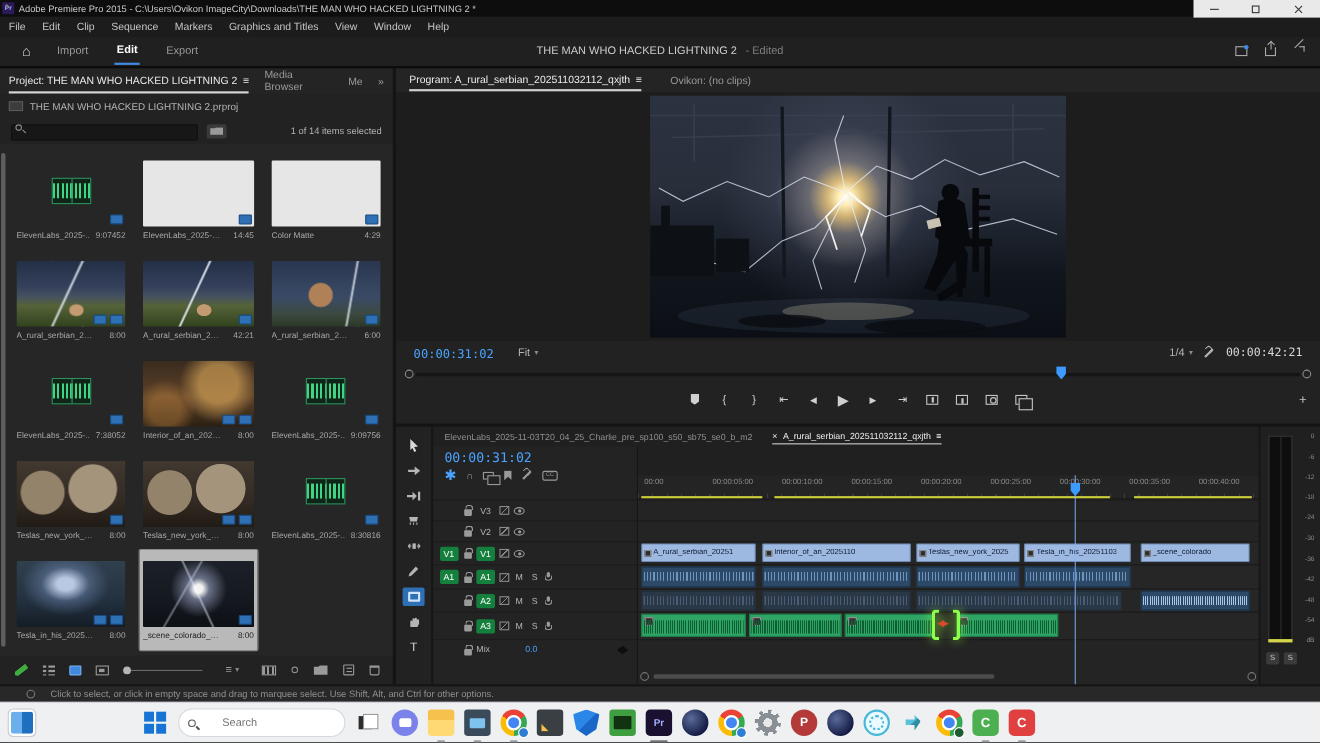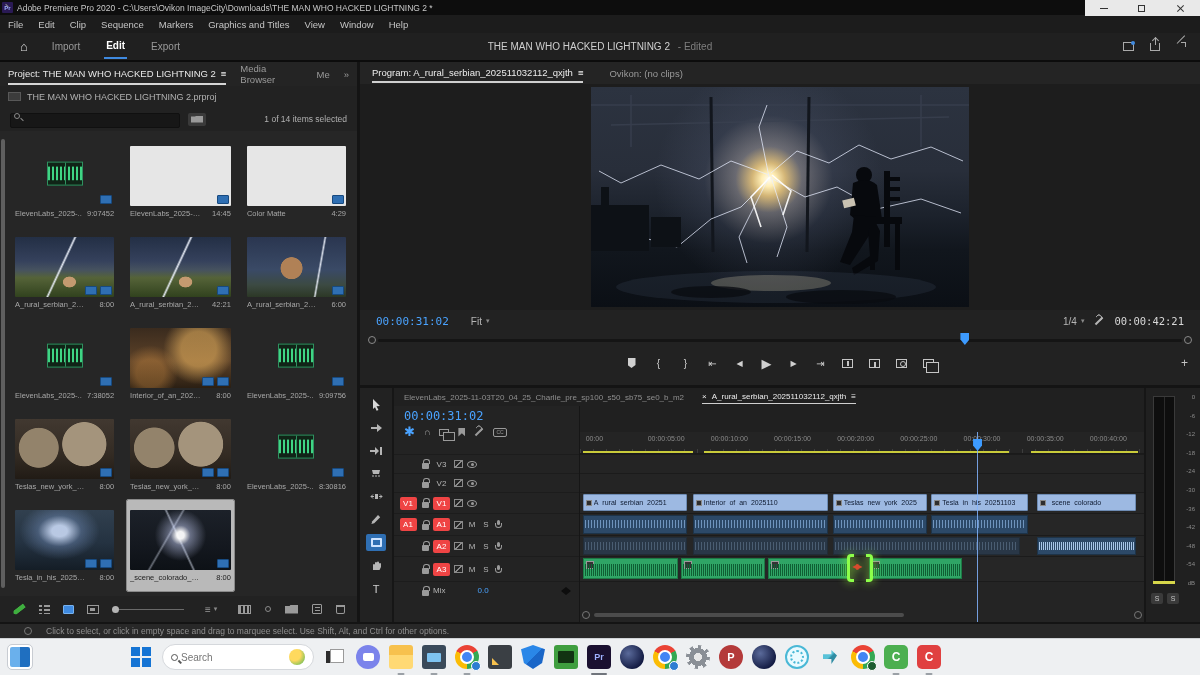--- a/index.html
+++ b/index.html
@@ -156,21 +156,21 @@
   .tlicons{display:flex;gap:9px;align-items:center;margin-top:4px;color:#9a9a9a;font-size:9px}
   .nest{color:#4aa3ff;font-size:13px;line-height:6px}
   .linked{width:10px;height:7px;border:1px solid #9a9a9a;position:relative}
   .linked::after{content:"";position:absolute;left:3px;top:2px;width:10px;height:7px;border:1px solid #9a9a9a;background:#232323}
   .bkm{width:7px;height:9px;background:#9a9a9a;clip-path:polygon(0 0,100% 0,100% 100%,50% 65%,0 100%)}
   .wrench.sm::before{background:#9a9a9a}.wrench.sm::after{border-color:#9a9a9a}
   .ccbox{border:1px solid #9a9a9a;border-radius:2px;font-size:5px;padding:0 2px;line-height:7px;height:9px;display:flex;align-items:center}
   .trow{display:flex;align-items:center;gap:4px;padding-left:4px;font-size:8px;color:#b5b5b5;border-top:1px solid #1c1c1c}
   .srcpad{width:20px;display:flex;justify-content:center}
   .chip{min-width:17px;height:13px;border-radius:2px;font-size:8px;display:inline-flex;align-items:center;justify-content:center;padding:0 2px}
-  .chip.on{background:#ef4444;color:#fff}
+  .chip.on{background:#15803d;color:#fff}
   .tlab{width:17px;text-align:center}
   .lock{width:7px;height:6px;background:#9a9a9a;position:relative;margin-top:4px;border-radius:1px}
   .lock::before{content:"";position:absolute;left:1px;top:-4px;width:5px;height:4px;border:1px solid #9a9a9a;border-bottom:none;border-radius:3px 3px 0 0}
   .synclock{width:9px;height:8px;border:1px solid #8a8a8a;background:linear-gradient(135deg,rgba(0,0,0,0) 45%,#8a8a8a 45% 55%,rgba(0,0,0,0) 55%)}
   .eye{width:10px;height:7px;border:1px solid #9a9a9a;border-radius:50%;position:relative}
   .eye::after{content:"";position:absolute;left:3px;top:1.5px;width:3px;height:3px;border-radius:50%;background:#9a9a9a}
   .ms{width:10px;text-align:center}
   .micw{width:6px;height:9px;position:relative}
   .micw::before{content:"";position:absolute;left:1.5px;top:0;width:3px;height:5px;border-radius:2px;background:#9a9a9a}
   .micw::after{content:"";position:absolute;left:0;top:3px;width:5px;height:4px;border:1px solid #9a9a9a;border-top:none;border-radius:0 0 4px 4px}
@@ -218,21 +218,21 @@
   
   .infobar{height:16px;background:#282828;border-top:2px solid #141414;display:flex;align-items:center;font-size:8.5px;color:#8f8f8f}
   .infoic{width:8px;height:8px;border:1px solid #777;border-radius:50%;margin:0 14px 0 24px}
   
   .taskbar{height:37px;background:#eef0f2;border-top:1px solid #cfd2d6;display:flex;align-items:center;padding:0 8px;gap:9px}
   .tico{width:24px;height:24px;border-radius:4px;position:relative;flex:none;display:flex;align-items:center;justify-content:center}
   .t-widget{background:linear-gradient(90deg,#6ab0ec 50%,#1f6fc0 50%);border:2px solid #fff;outline:1px solid #c8ccd2;margin-right:88px}
   .t-start{background:
      linear-gradient(#1574d4 0 0) 2px 2px/9px 9px no-repeat,linear-gradient(#1574d4 0 0) 13px 2px/9px 9px no-repeat,
      linear-gradient(#1574d4 0 0) 2px 13px/9px 9px no-repeat,linear-gradient(#1574d4 0 0) 13px 13px/9px 9px no-repeat}
-  .t-search{width:152px;height:26px;background:#fff;border:1px solid #d5d8dc;border-radius:13px;display:flex;align-items:center;padding:0 8px;gap:3px;flex:none}
+  .t-search{width:152px;height:26px;background:#fff;border:1px solid #d5d8dc;border-radius:13px;display:flex;align-items:center;padding:0 8px;gap:24px;flex:none}
   .t-search input{border:none;outline:none;width:80px;font-size:10px;color:#555;background:rgba(0,0,0,0);font-family:"Liberation Sans",sans-serif}
   .tmag{width:7px;height:7px;border:1.5px solid #555;border-radius:50%;position:relative;flex:none}
   .tmag::after{content:"";position:absolute;left:6px;top:6px;width:4px;height:1.5px;background:#555;transform:rotate(45deg)}
   .tweather{margin-left:auto;width:16px;height:16px;border-radius:50%;background:radial-gradient(circle at 35% 35%,#ffd95e 0 40%,#8fc45a 75%)}
   .t-taskview{background:linear-gradient(#2c2c2c 0 0) 3px 6px/12px 12px no-repeat;border-radius:3px}
   .t-taskview::after{content:"";position:absolute;right:3px;top:4px;width:12px;height:12px;background:#fff;border:1px solid #9a9a9a}
   .t-chat{background:#7b83eb;border-radius:50%}
   .t-chat::after{content:"";width:11px;height:8px;background:#fff;border-radius:2px}
   .t-explorer{background:linear-gradient(180deg,#f7c14d 0 40%,#ffd974 40%);border-radius:3px}
   .t-device{background:#3a4a5a;border-radius:3px}
@@ -257,21 +257,21 @@
   .t-cam{background:#4caf50;border-radius:5px;color:#fff;font-size:12px;font-weight:bold}
   .t-rec{background:#e04040;border-radius:5px;color:#fff;font-size:12px;font-weight:bold}
   .tind{position:absolute;bottom:-6px;left:50%;transform:translateX(-50%);width:7px;height:2px;background:#9aa0a6;border-radius:1px}
   .tind.active{width:16px;background:#70757c}
 </style>
 </head>
 <body>
 
 <div class="titlebar">
   <span class="prlogo">Pr</span>
-  <span>Adobe Premiere Pro 2020 - C:\Users\Ovikon ImageCity\Downloads\THE MAN WHO HACKED LIGHTNING 2 *</span>
+  <span>Adobe Premiere Pro 2015 - C:\Users\Ovikon ImageCity\Downloads\THE MAN WHO HACKED LIGHTNING 2 *</span>
   <div class="winctl">
     <span class="wmin"></span>
     <span class="wmax"></span>
     <span class="wclose"></span>
   </div>
 </div>
 
 <div class="menubar">
   <span>File</span>
   <span>Edit</span>

